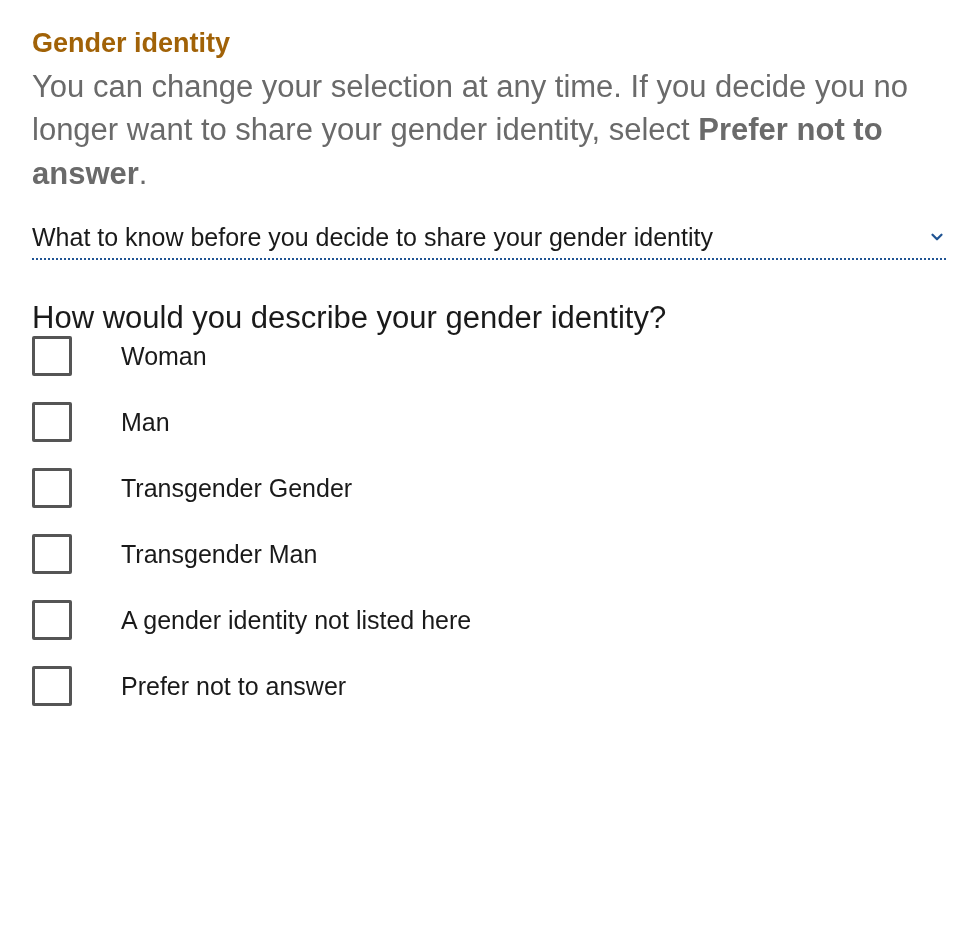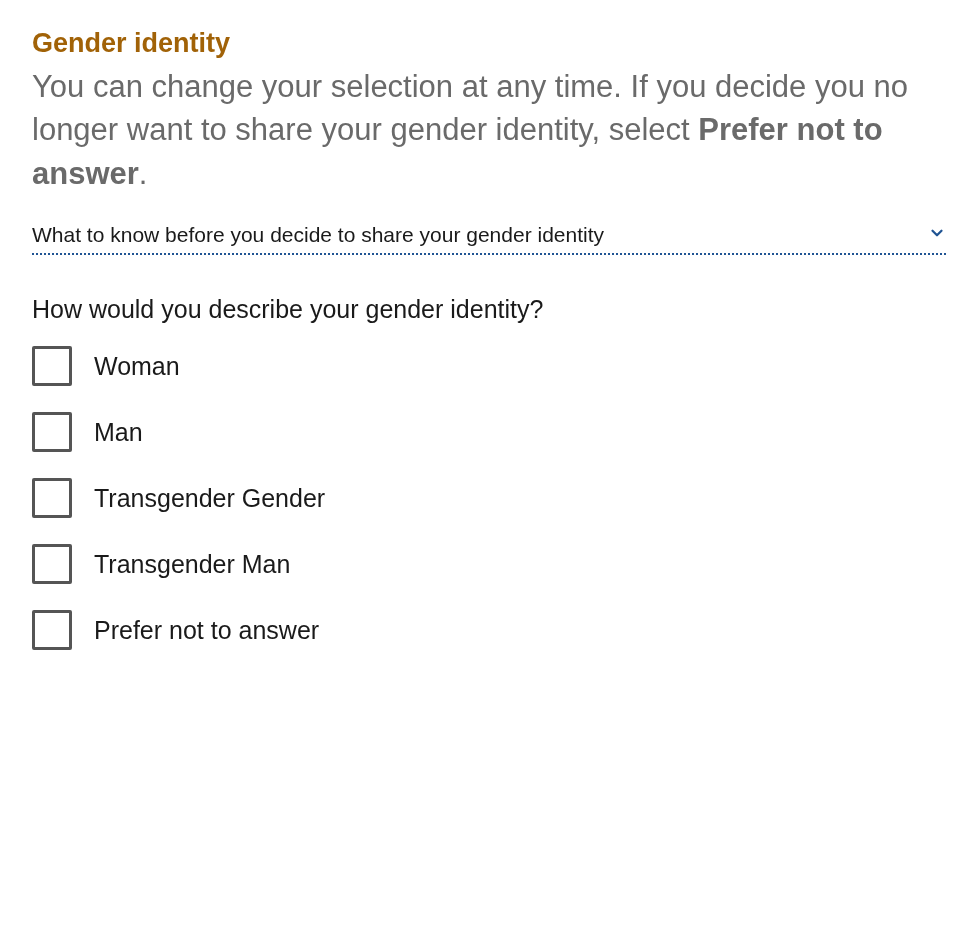--- a/index.html
+++ b/index.html
@@ -26,43 +26,43 @@
       color: #6a6a6a;
       margin-bottom: 28px;
     }
     .section-description .bold {
       font-weight: 700;
     }
     .disclosure {
       display: flex;
       align-items: center;
       justify-content: space-between;
-      font-size: 21px;
+      font-size: 25px;
       color: #1a1a1a;
       cursor: pointer;
       border-bottom: 2px dotted #205493;
       padding-bottom: 6px;
       margin-bottom: 40px;
       width: 100%;
     }
     .disclosure .chevron {
       color: #205493;
       flex-shrink: 0;
       margin-left: 8px;
     }
     .question-label {
-      font-size: 25px;
+      font-size: 31px;
       color: #1a1a1a;
-      margin-bottom: 22px;
     }
     .checkbox-row {
       display: flex;
       align-items: center;
       margin-bottom: 26px;
       cursor: pointer;
+      gap: 27px;
     }
     .checkbox-box {
       width: 40px;
       height: 40px;
       border: 3px solid #555;
       border-radius: 2px;
       flex-shrink: 0;
       margin-right: 22px;
       background: #fff;
     }
@@ -103,15 +103,19 @@
   <label class="checkbox-row">
     <span class="checkbox-box"></span>
     <span class="checkbox-label">Transgender Gender</span>
   </label>
   <label class="checkbox-row">
     <span class="checkbox-box"></span>
     <span class="checkbox-label">Transgender Man</span>
   </label>
   <label class="checkbox-row">
     <span class="checkbox-box"></span>
+    <span class="checkbox-label">A gender identity not listed here</span>
+  </label>
+  <label class="checkbox-row">
+    <span class="checkbox-box"></span>
     <span class="checkbox-label">Prefer not to answer</span>
   </label>
 </div>
 
 </body></html>

